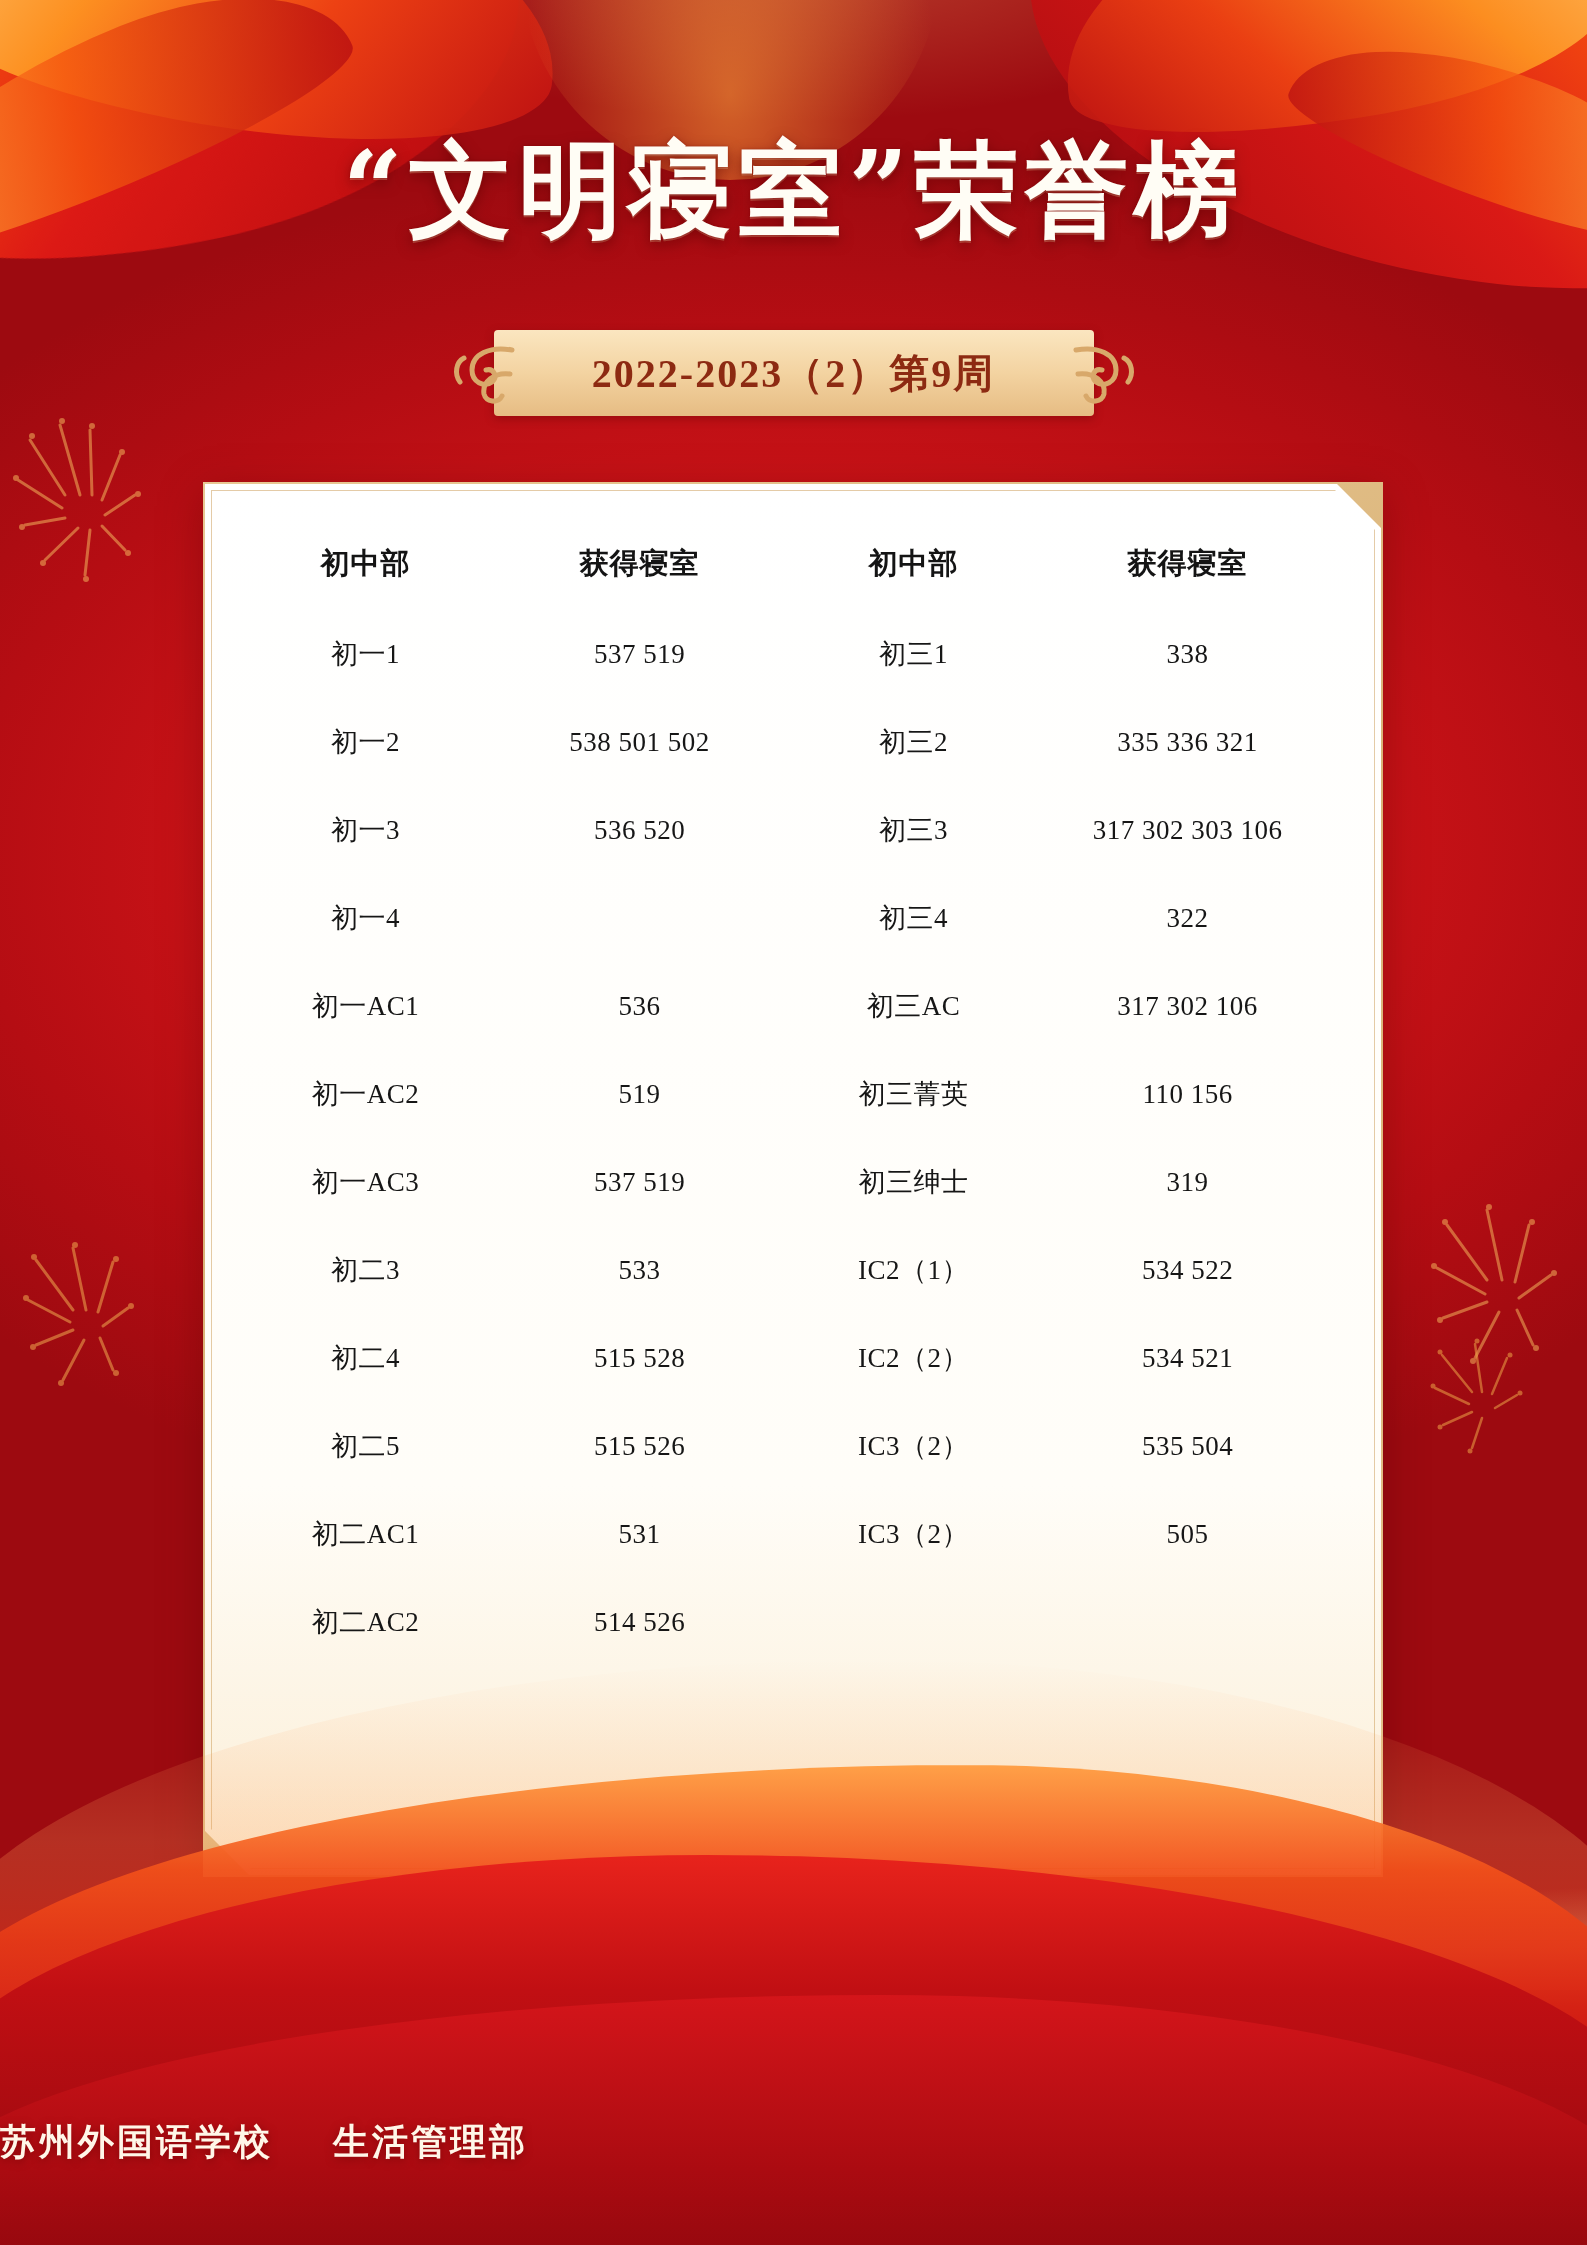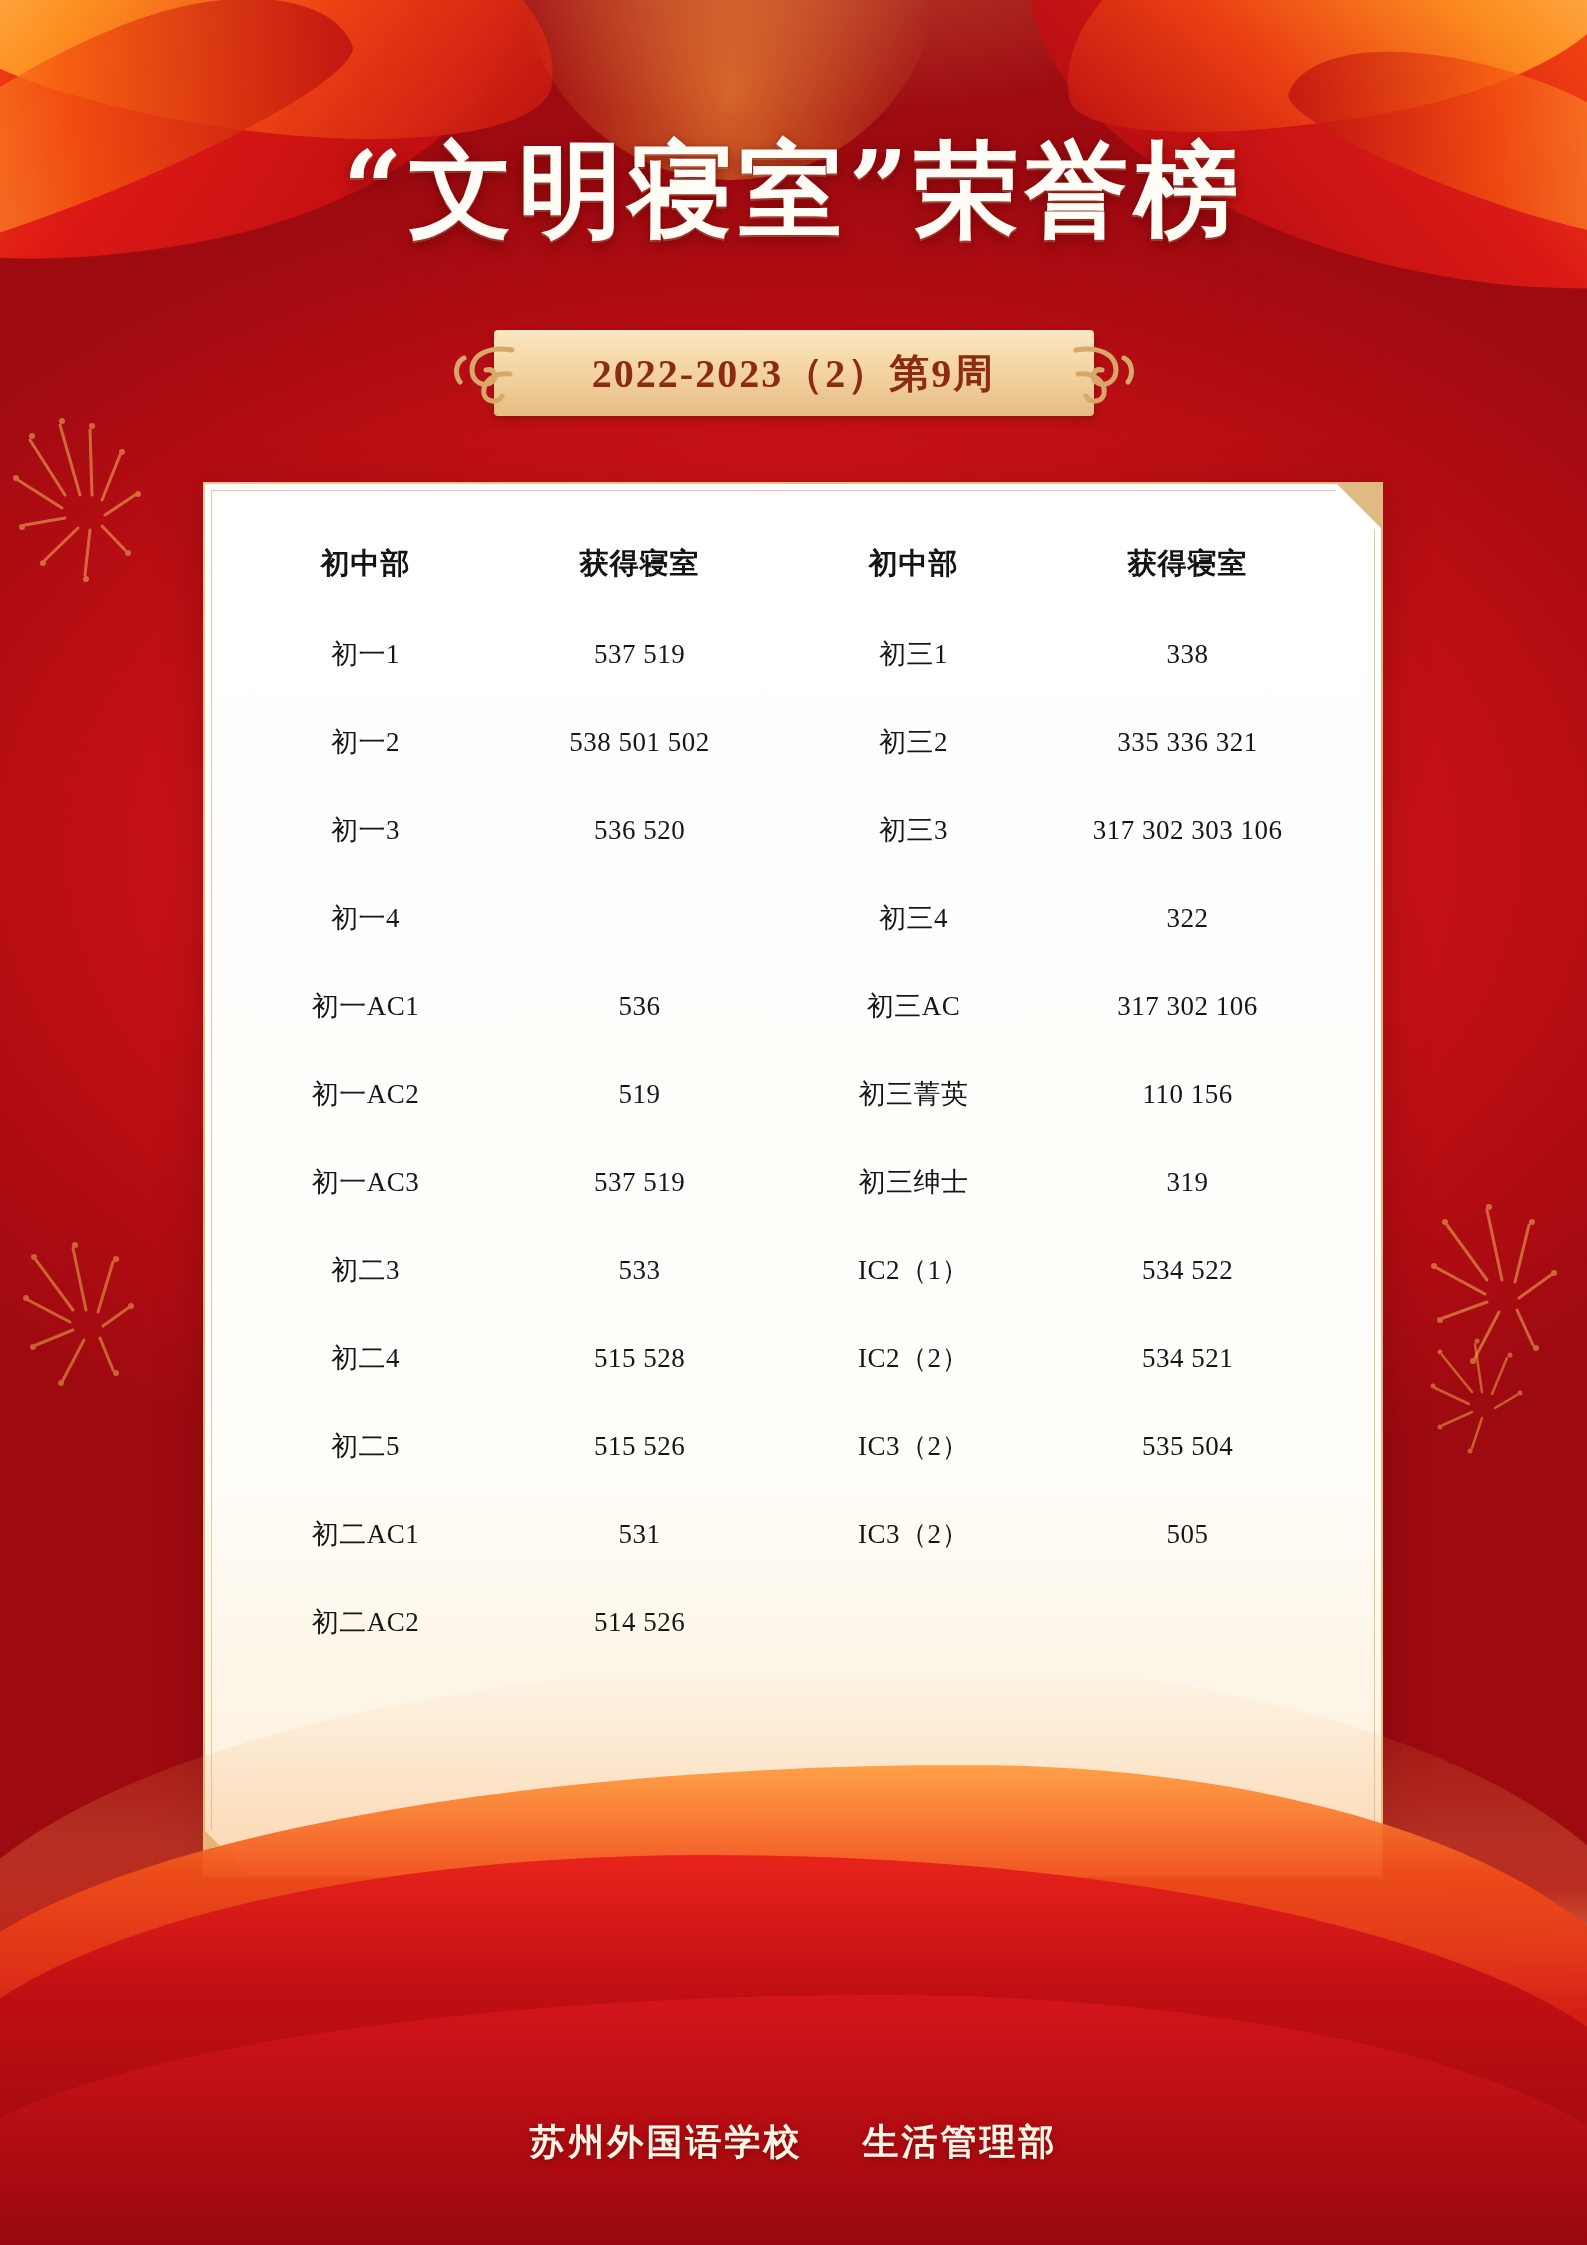--- a/index.html
+++ b/index.html
@@ -260,21 +260,21 @@
     bottom: 210px; left: 0; width: 100%; height: 120px;
     background: linear-gradient(180deg, rgba(255,215,150,.0), rgba(255,200,130,.35), rgba(255,190,120,0));
     transform: skewY(-2deg);
     pointer-events: none;
   }
 
   
   .footer {
     position: absolute;
     bottom: 78px; left: 0; right: 0;
-    text-align: center;
+    text-align: left;
     z-index: 6;
   }
   .footer-text {
     display: inline-block;
     font-size: 36px;
     font-weight: bold;
     color: #fff6e8;
     letter-spacing: 3px;
     text-shadow: 0 2px 8px rgba(100,0,0,.6);
   }

